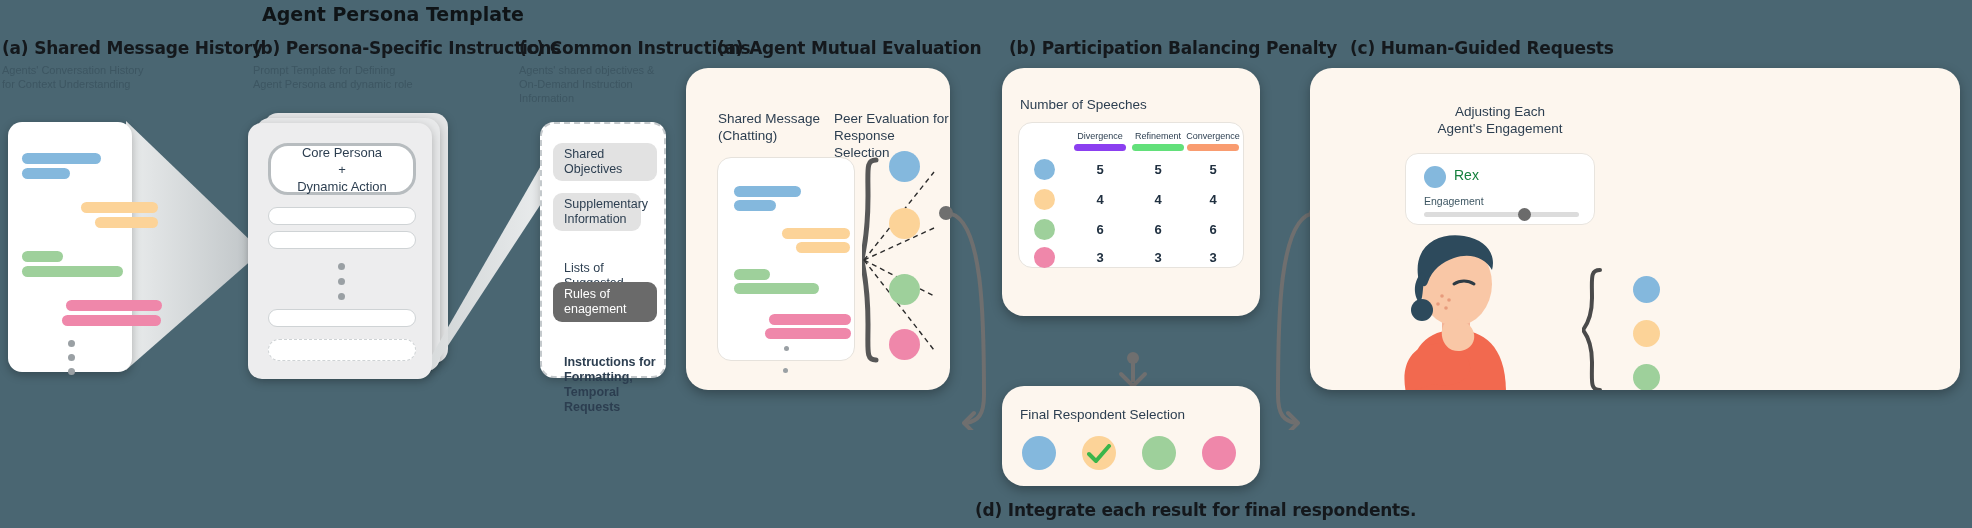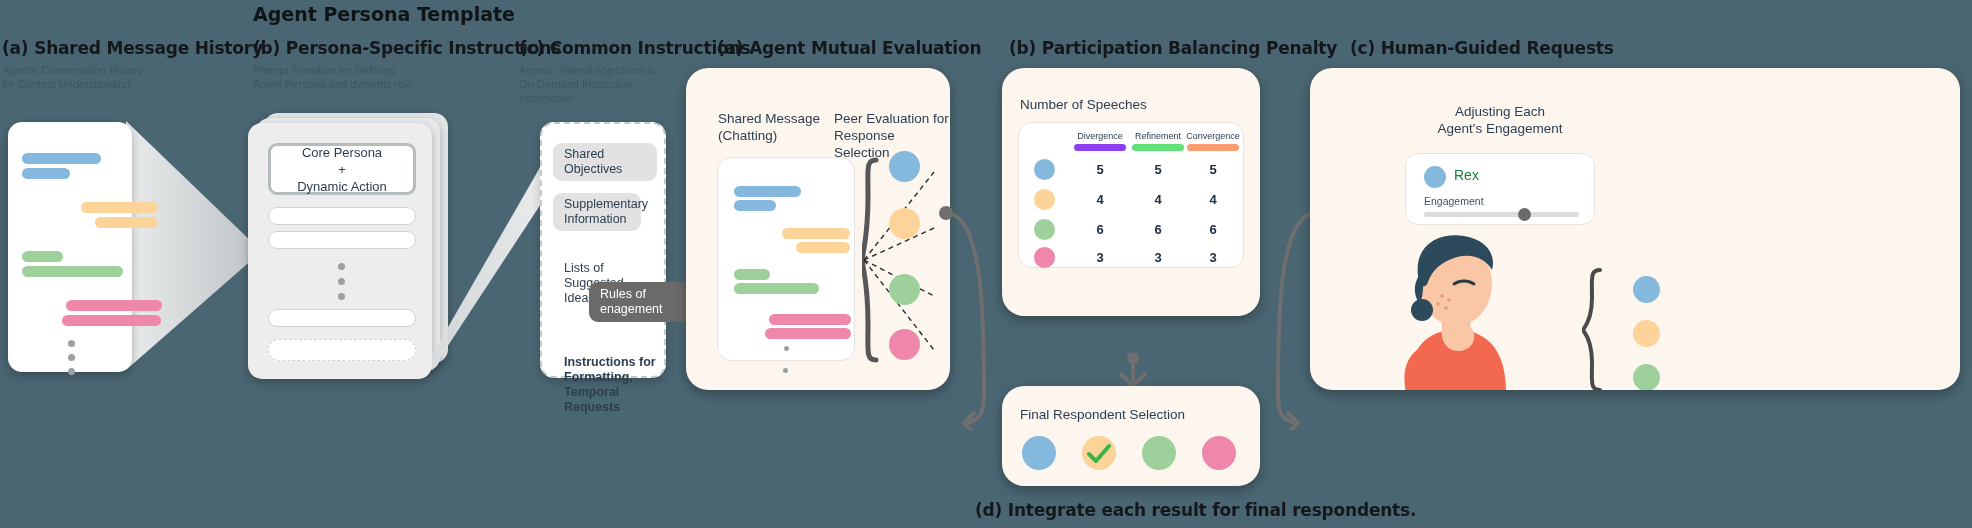--- a/index.html
+++ b/index.html
@@ -29,20 +29,21 @@
     color: #3d5662;
     white-space: pre-line;
   }
   .big-title {
     position: absolute;
     font-family: "DejaVu Sans", sans-serif;
     font-weight: 700;
     font-size: 19px;
     color: #0f1417;
     white-space: nowrap;
+    margin-left: 9px;
   }
 
   
   .white-card {
     position: absolute;
     background: #ffffff;
     border-radius: 14px;
     box-shadow: 0 3px 10px rgba(0,0,0,0.28);
   }
   .bubble { position: absolute; border-radius: 7px; height: 11px; }
@@ -183,21 +184,21 @@
     <div class="bubble abs" style="left:58px; top:178px; width:96px; background:#ef87aa;"></div>
     <div class="bubble abs" style="left:54px; top:193px; width:99px; background:#ef87aa;"></div>
     <div class="dot3" style="left:60px; top:218px;"></div>
     <div class="dot3" style="left:60px; top:232px;"></div>
     <div class="dot3" style="left:60px; top:246px;"></div>
   </div>
 
   <div class="stack-card" style="left:264px; top:113px; width:184px; height:250px; background:#e4e5e6;"></div>
   <div class="stack-card" style="left:256px; top:118px; width:184px; height:253px; background:#e8e9ea;"></div>
   <div class="stack-card" style="left:248px; top:123px; width:184px; height:256px; background:#ededee;">
-    <div class="core-box" style="left:20px; top:20px; width:148px; height:52px;">
+    <div class="core-box" style="left:20px; top:20px; width:148px; height:52px;border-radius:20px;">
       <span style="white-space:pre-line; text-align:center;">Core Persona
 +
 Dynamic Action</span>
     </div>
     <div class="slot" style="left:20px; top:84px; width:148px; height:18px;"></div>
     <div class="slot" style="left:20px; top:108px; width:148px; height:18px;"></div>
     <div class="dot3" style="left:90px; top:140px;"></div>
     <div class="dot3" style="left:90px; top:155px;"></div>
     <div class="dot3" style="left:90px; top:170px;"></div>
     <div class="slot" style="left:20px; top:186px; width:148px; height:18px;"></div>
@@ -220,21 +221,21 @@
 Objectives</span>
     </div>
     <div class="ci-chip grey" style="left:11px; top:69px; width:88px; height:38px;">
       <span>Supplementary
 Information</span>
     </div>
     <div class="ci-plain" style="left:11px; top:122px; width:110px;">
       <span>Lists of Suggested
 Ideas</span>
     </div>
-    <div class="ci-chip dark" style="left:11px; top:158px; width:104px; height:40px;margin-left:36px;">
+    <div class="ci-chip dark" style="left:11px; top:158px; width:104px; height:40px;">
       <span>Rules of
 enagement</span>
     </div>
     <div class="ci-plain" style="left:11px; top:216px; width:115px;font-weight:bold;">
       <span>Instructions for
 Formatting,
 Temporal Requests</span>
     </div>
   </div>
 

